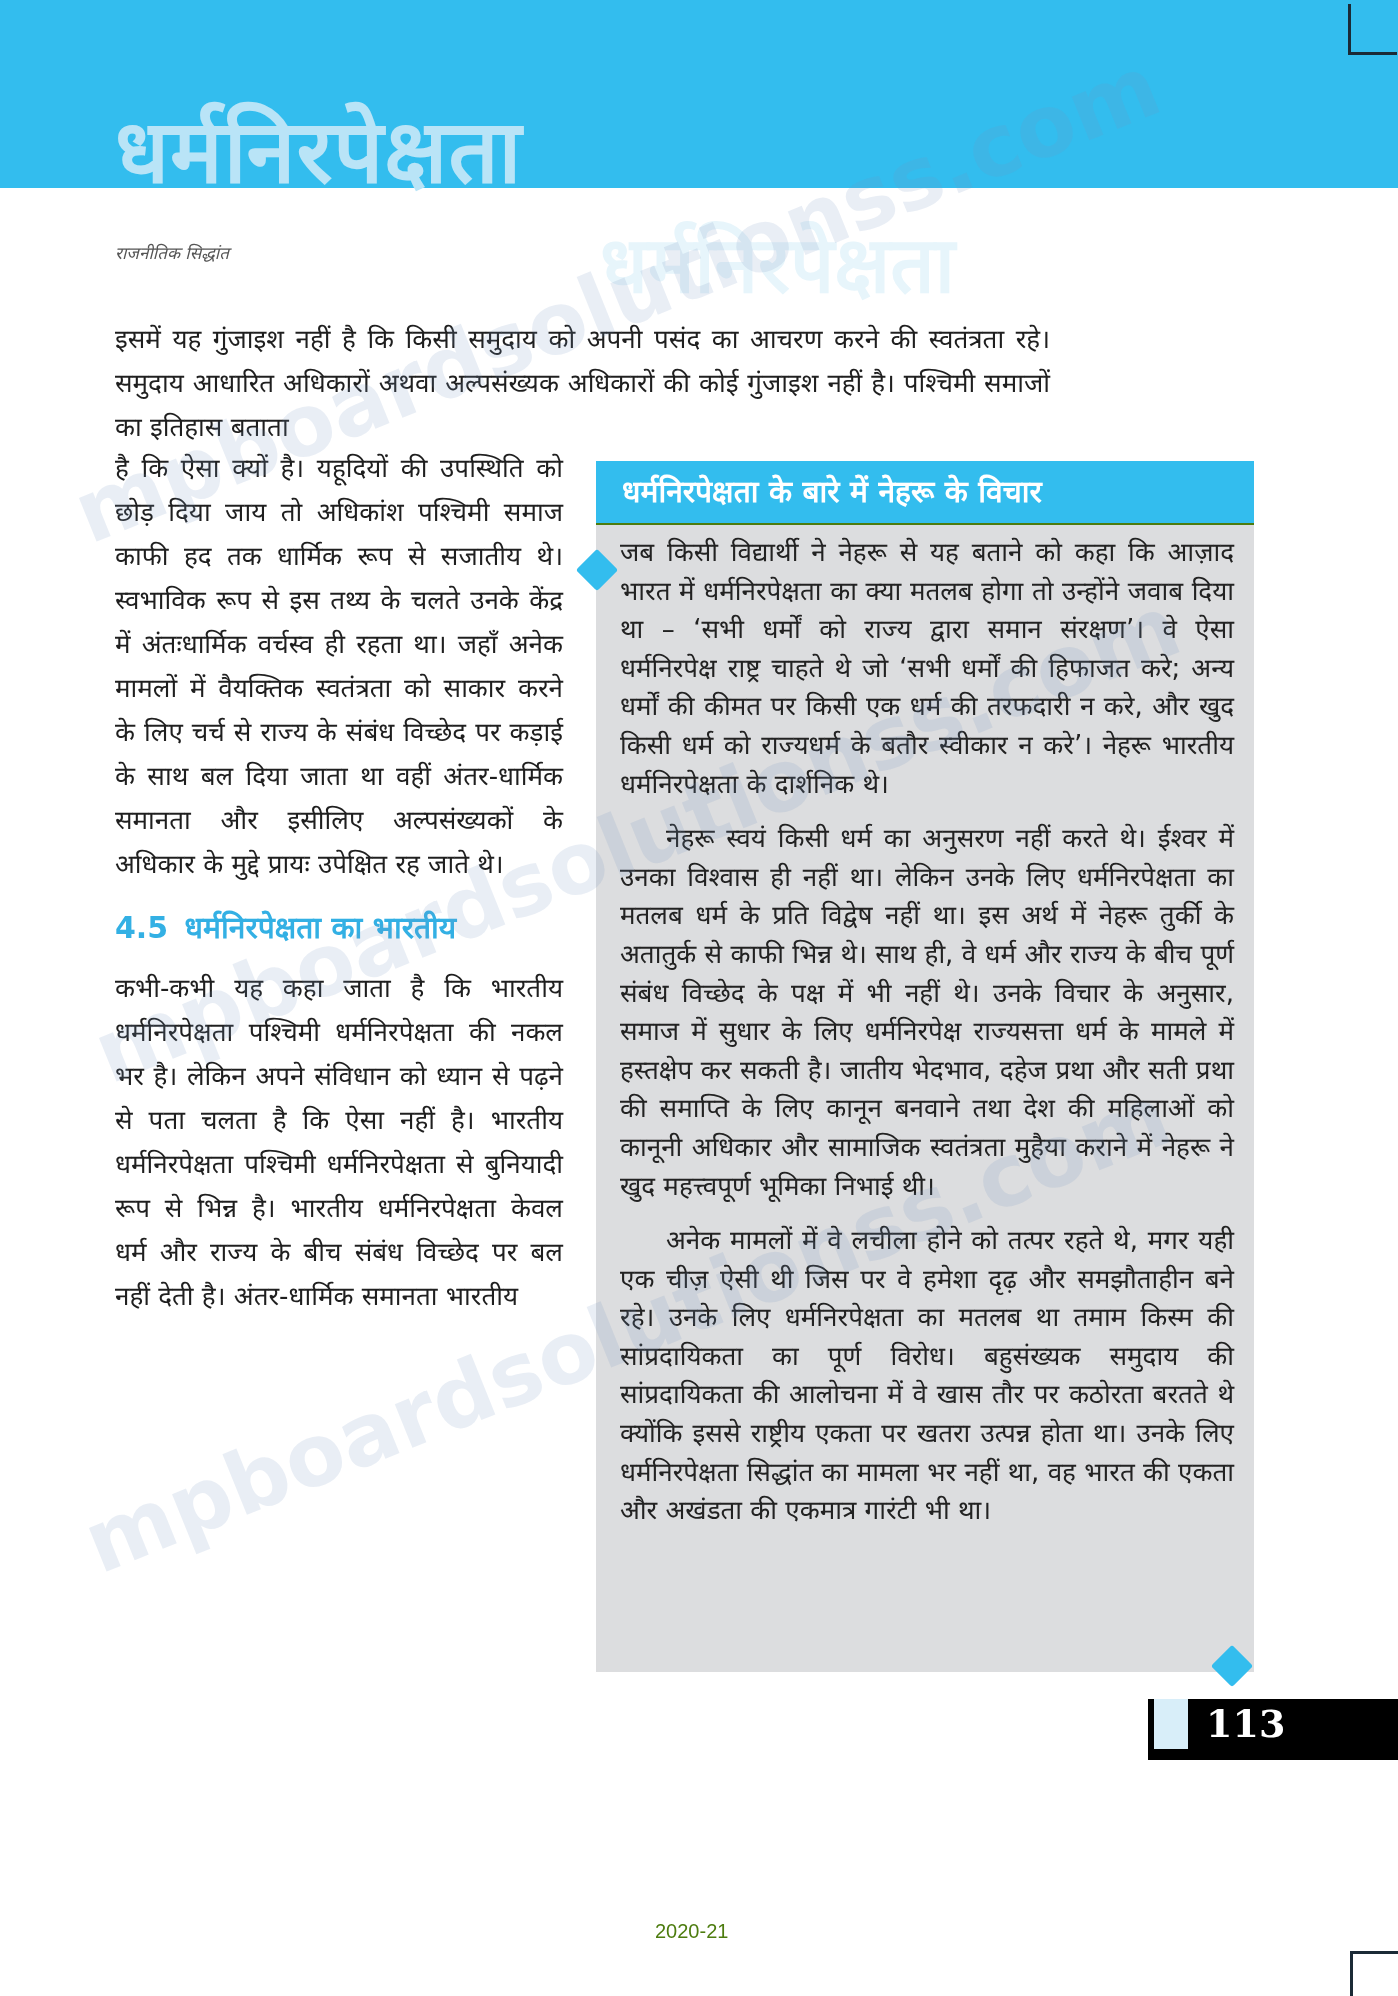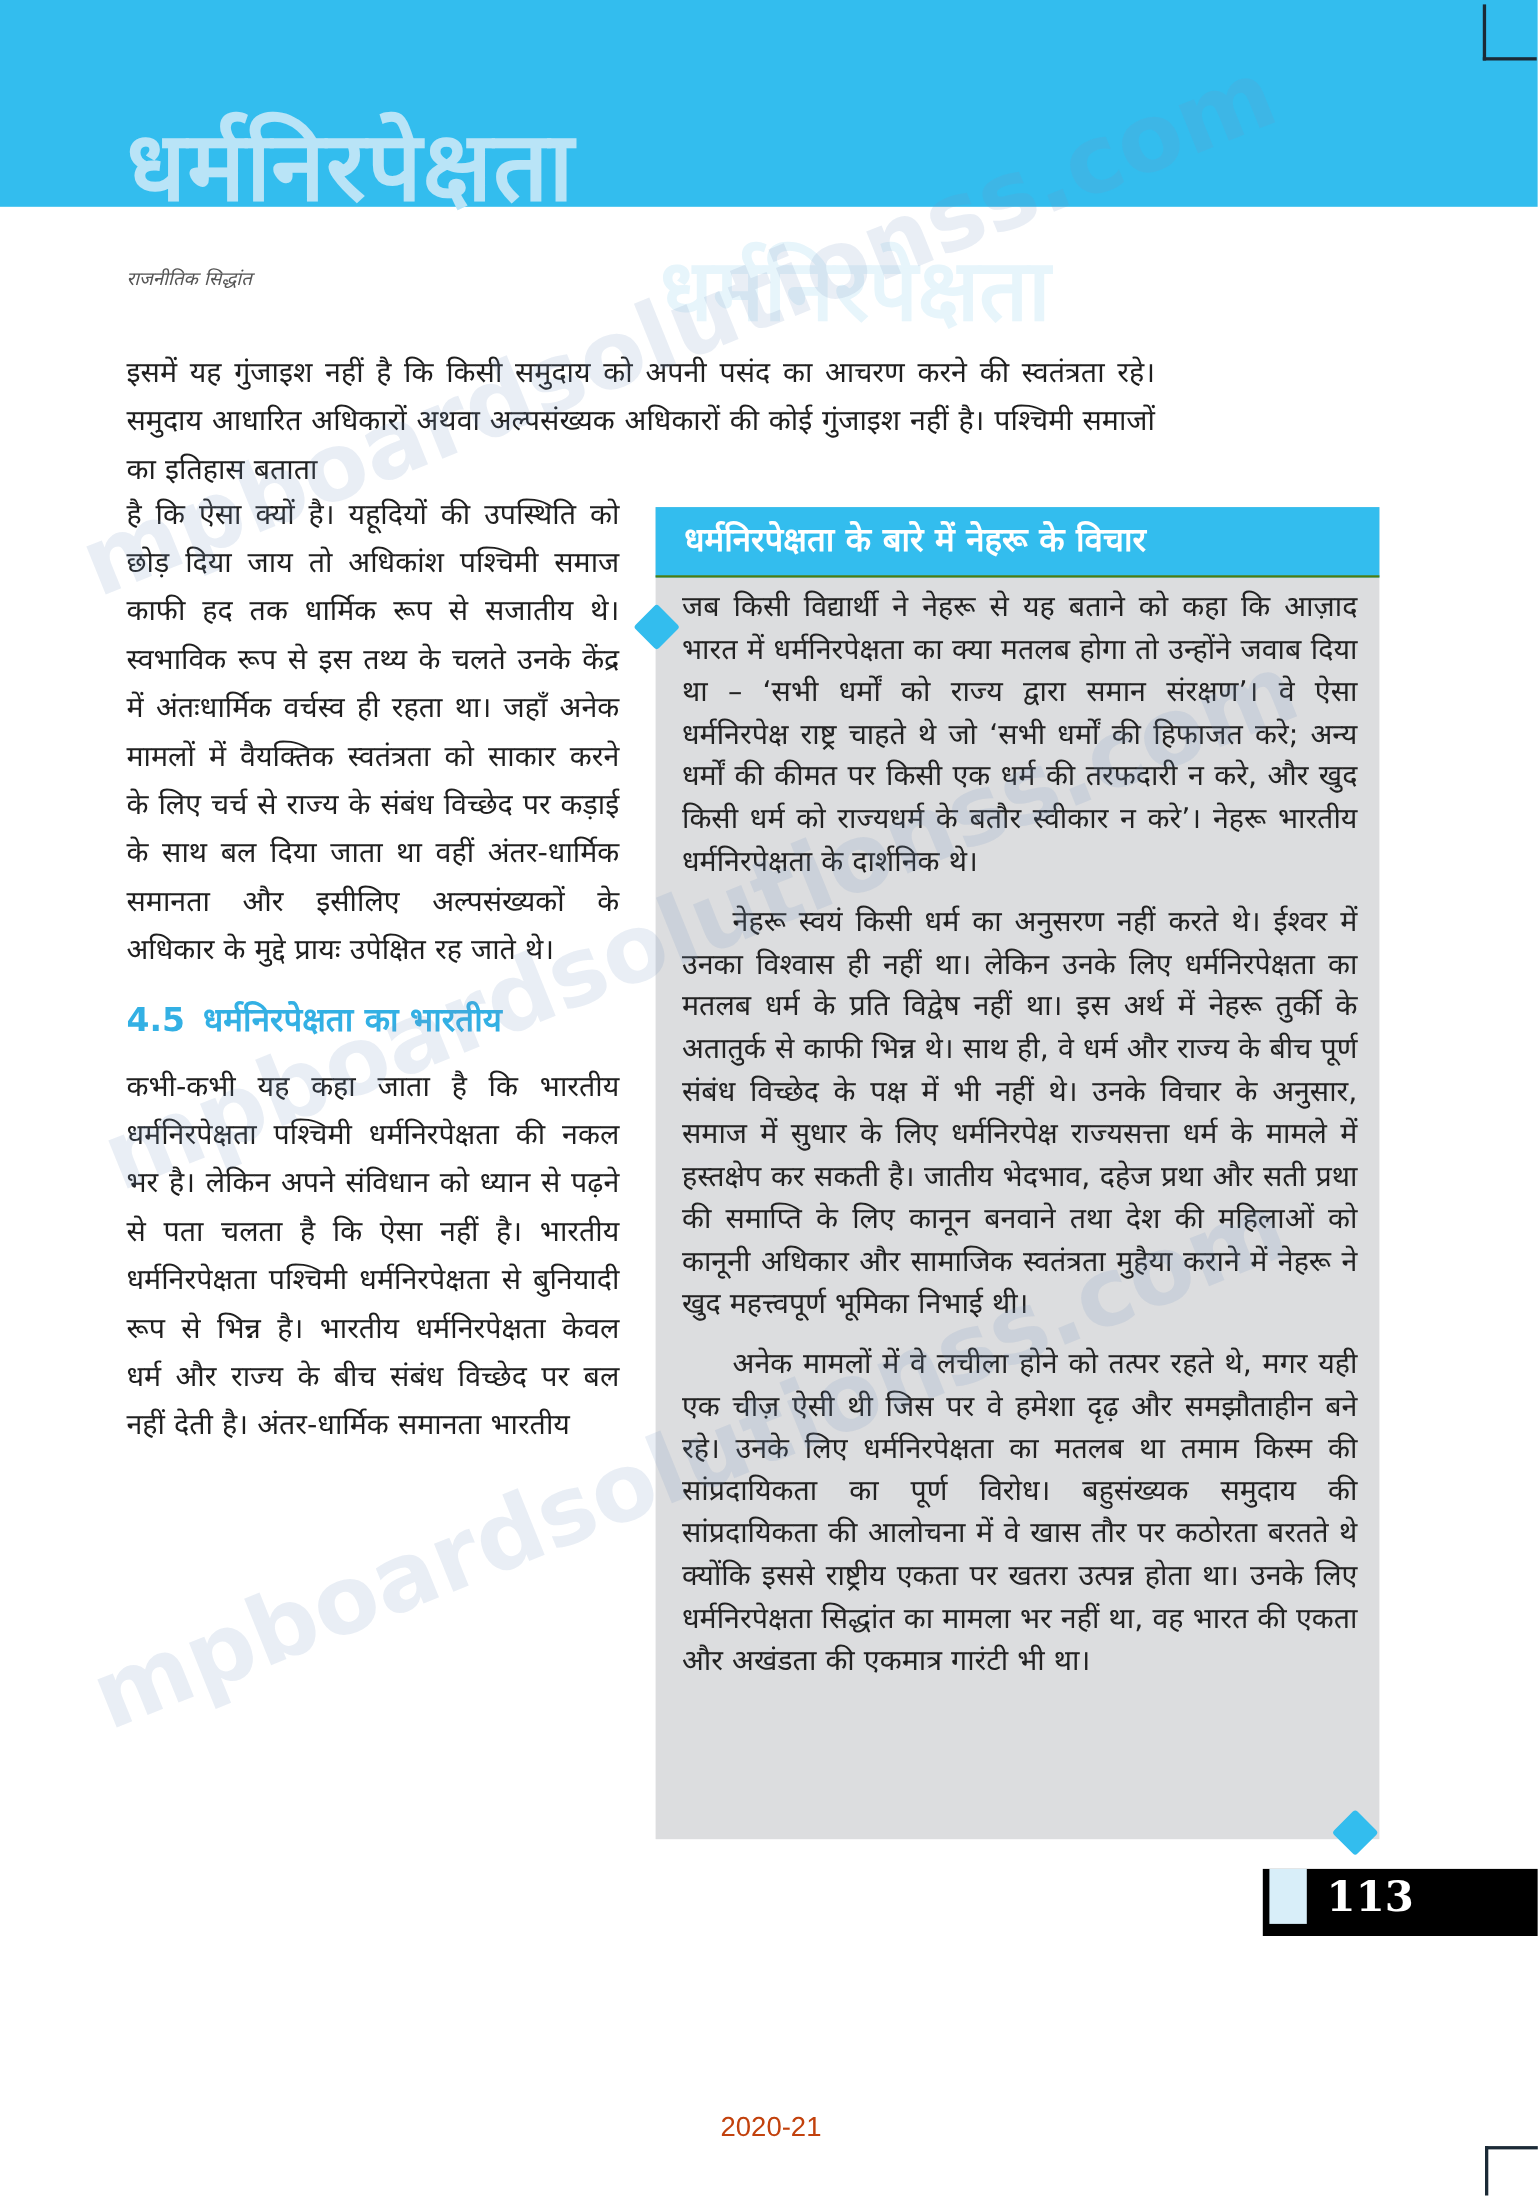--- a/index.html
+++ b/index.html
@@ -80,21 +80,21 @@
     background: #000000;
   }
   .page-tab .stripe {
     position: absolute; left: 6px; top: 0; width: 34px; height: 50px; background: #d8eef9;
   }
   .page-number {
     position: absolute; left: 58px; top: 2px; font-size: 38px; font-weight: bold;
     color: #ffffff; font-family: "DejaVu Serif", serif; line-height: 46px;
   }
   .footer-year {
-    position: absolute; left: 655px; top: 1920px; font-size: 25px; color: #c2410c;
+    position: absolute; left: 655px; top: 1920px; font-size: 20px; color: #4d7c0f;
     font-family: "Liberation Sans", sans-serif;
   }
 </style>
 </head>
 <body>
 
 <div class="top-band"></div>
 <div class="crop-mark-top"></div>
 <div class="chapter-title">धर्मनिरपेक्षता</div>
 <div class="ghost-title">धर्मनिरपेक्षता</div>

